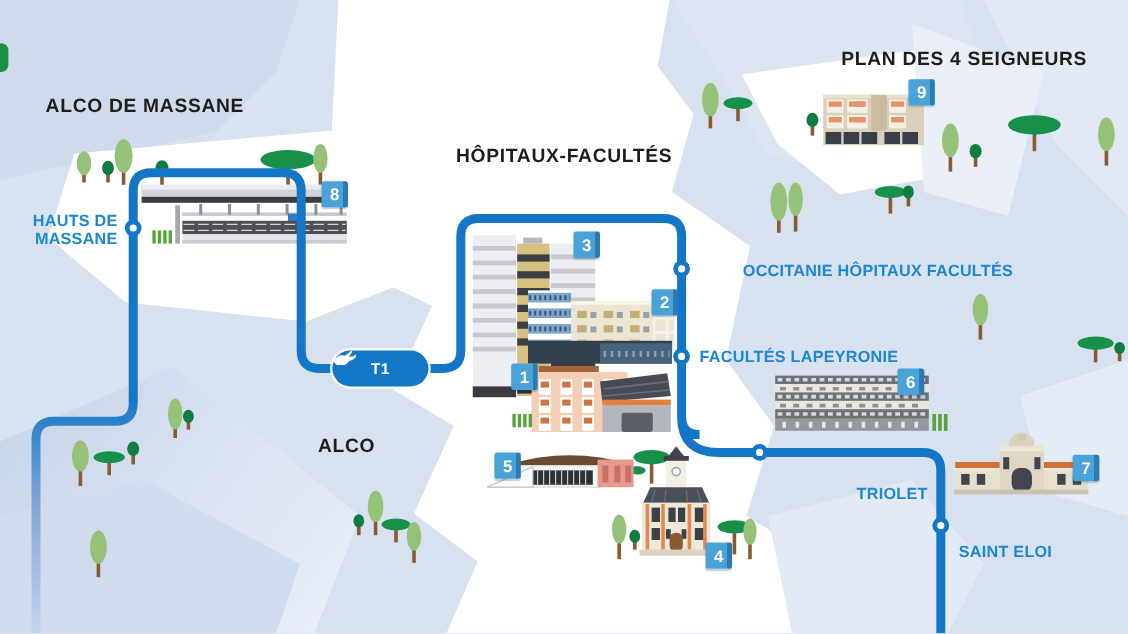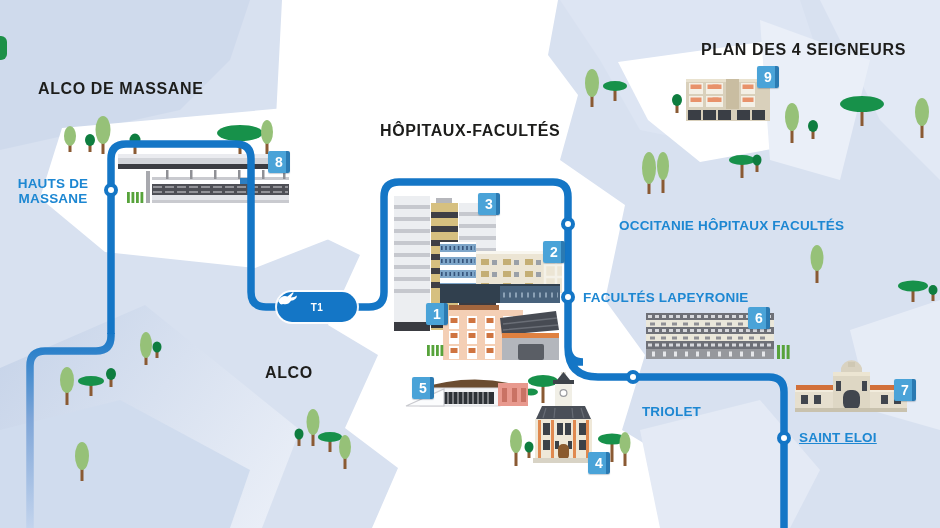--- a/index.html
+++ b/index.html
@@ -10,33 +10,33 @@
   }
   #stage svg{position:absolute;left:0;top:0;}
   .district{
     position:absolute;font-size:16px;font-weight:bold;color:#1d1d1b;
     letter-spacing:.6px;white-space:nowrap;
   }
   .station{
     position:absolute;font-size:13.5px;font-weight:bold;color:#1d87d2;
     letter-spacing:.2px;line-height:15px;white-space:nowrap;cursor:pointer;
   }
-  .station.right-align{text-align:center;white-space:normal;}
+  .station.right-align{text-align:right;white-space:normal;}
   .badge{
     position:absolute;width:22px;height:22px;border-radius:2px;
     background:linear-gradient(to right,#4aa3d8 82%,#2b7ab2 82%);
     color:#fff;font-size:14px;font-weight:bold;text-align:center;line-height:22px;
     box-shadow:0 1px 1px rgba(30,60,90,.25);cursor:pointer;
   }
   .t1badge{
     position:absolute;left:277px;top:292px;width:80px;height:30px;border-radius:15px;
     background:#1476c6;box-shadow:0 0 0 2px rgba(255,255,255,.9);
     display:flex;align-items:center;justify-content:center;gap:6px;cursor:pointer;
   }
-  .t1badge .t1text{color:#fff;font-size:10px;font-weight:bold;letter-spacing:.5px;text-align:center;}
+  .t1badge .t1text{color:#fff;font-size:13px;font-weight:bold;letter-spacing:.5px;text-align:center;}
 </style>
 </head>
 <body>
 
 <div id="stage">
 
 <svg width="940" height="528" viewBox="0 0 940 528">
   <defs>
     <linearGradient id="tailGrad" gradientUnits="userSpaceOnUse" x1="0" y1="330" x2="0" y2="528">
       <stop offset="0" stop-color="#1476c6"></stop>
@@ -455,21 +455,21 @@
 <div class="station right-align" style="left:8px;top:176px;width:90px;">
   <span>HAUTS DE</span><br>
   <span>MASSANE</span>
 </div>
 <div class="station" style="left:583px;top:218px;margin-left:36px;">OCCITANIE HÔPITAUX FACULTÉS</div>
 <div class="station" style="left:583px;top:290px;">FACULTÉS LAPEYRONIE</div>
 <div class="station right-align" style="left:570px;top:389px;width:203px;">
   <br>
   <span>TRIOLET</span>
 </div>
-<div class="station" style="left:799px;top:430px;text-decoration:underline;">SAINT ELOI</div>
+<div class="station" style="left:799px;top:452px;">SAINT ELOI</div>
 
 <div class="badge" style="left:426px;top:303px;">1</div>
 <div class="badge" style="left:543px;top:241px;">2</div>
 <div class="badge" style="left:478px;top:193px;">3</div>
 <div class="badge" style="left:588px;top:452px;">4</div>
 <div class="badge" style="left:412px;top:377px;">5</div>
 <div class="badge" style="left:748px;top:307px;">6</div>
 <div class="badge" style="left:894px;top:379px;">7</div>
 <div class="badge" style="left:268px;top:151px;">8</div>
 <div class="badge" style="left:757px;top:66px;">9</div>

